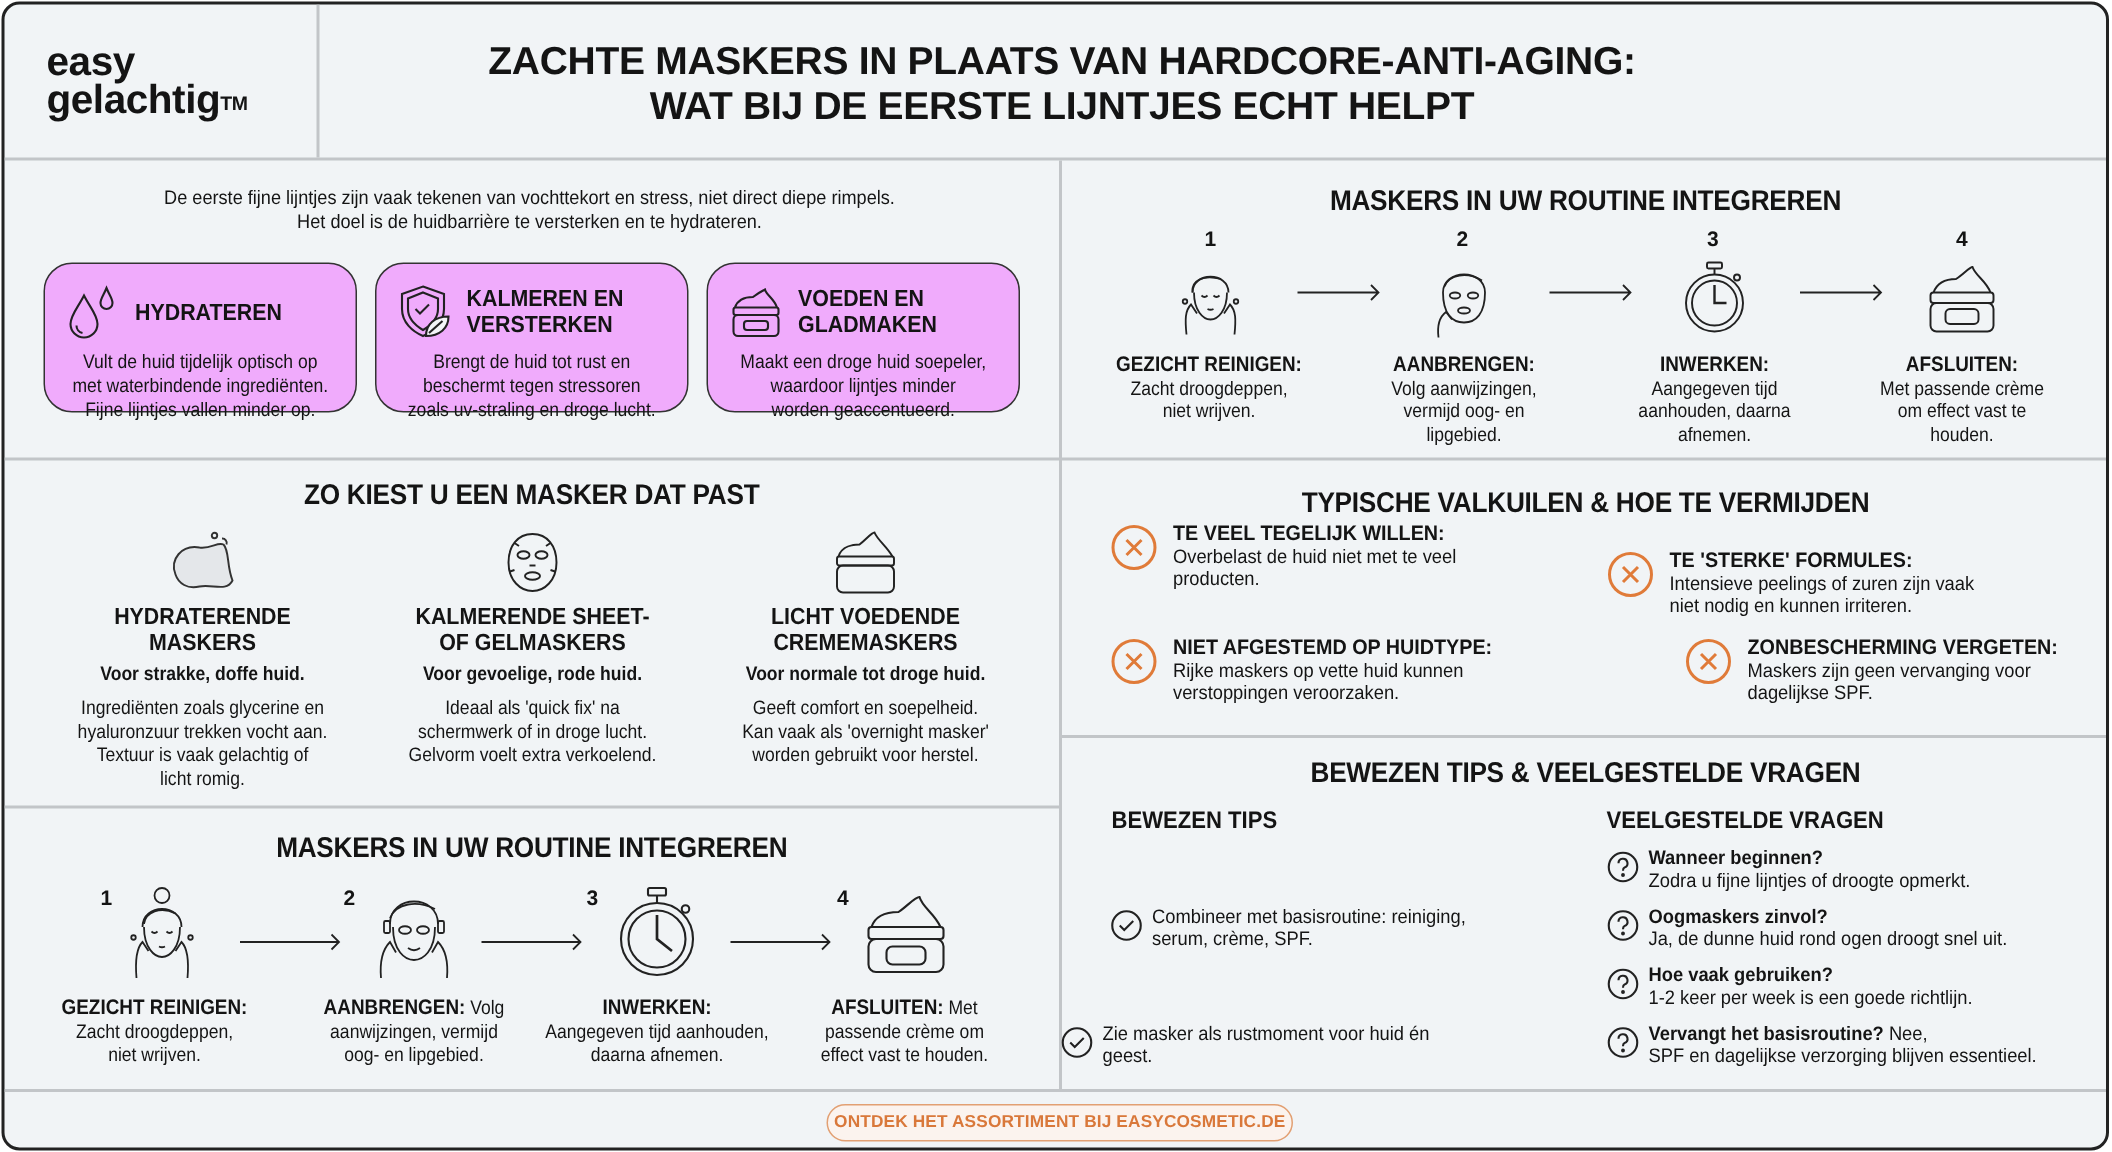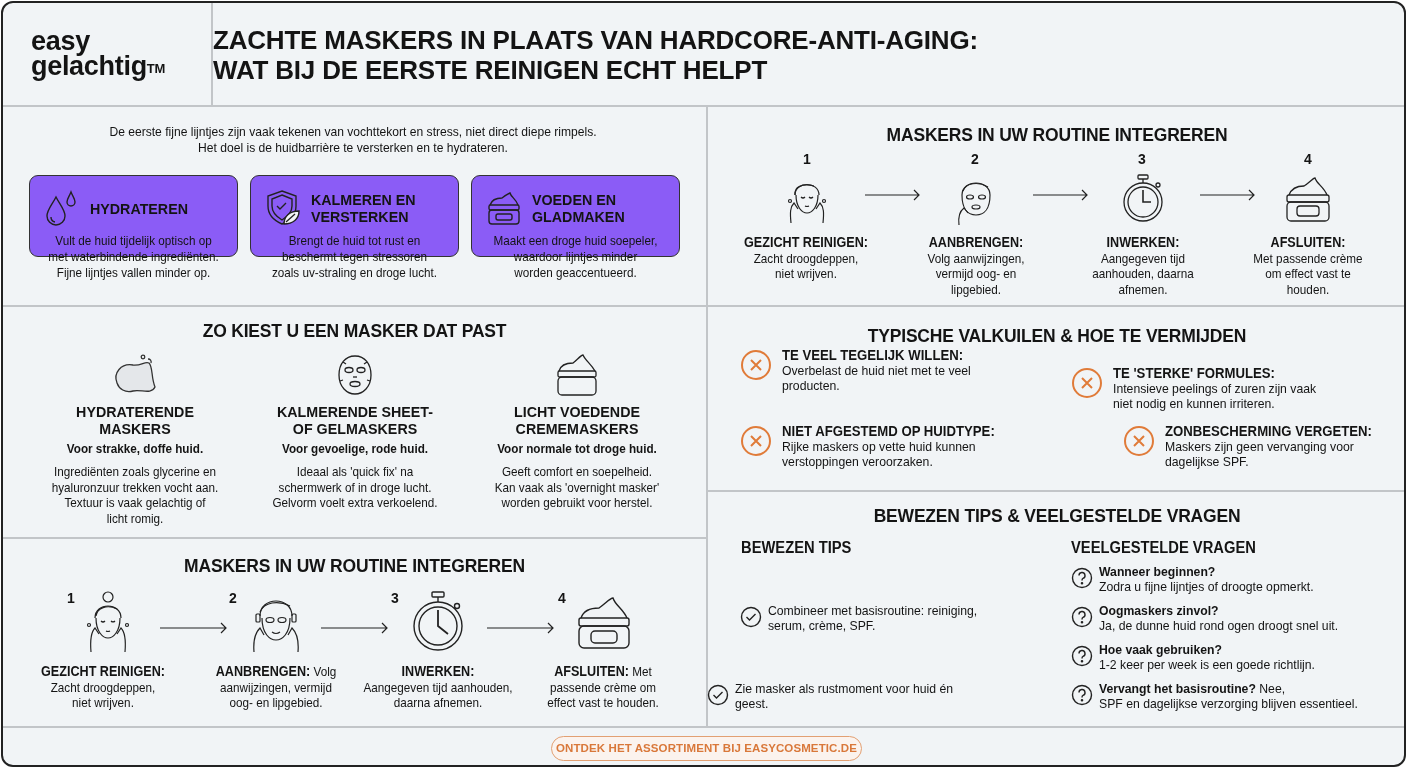--- a/index.html
+++ b/index.html
@@ -2,24 +2,24 @@
 <html><head>
 <meta charset="utf-8">
 <style>
 *{box-sizing:border-box;margin:0;padding:0}
 html,body{width:1408px;height:768px;background:#fff;overflow:hidden}
 body{font-family:"Liberation Sans",sans-serif;color:#141414}
 .frame{position:absolute;left:1px;top:1px;width:1405px;height:766px;background:#f1f4f6;border:2px solid #222;border-radius:12px;overflow:hidden}
 .hline,.vline{position:absolute;background:#c2c5c8}
 .header-logo{position:absolute;left:28px;top:26px;font-weight:700;font-size:27px;line-height:25px;letter-spacing:-0.3px}
 .header-logo sup{font-size:13px;vertical-align:top;position:relative;top:2px}
-.header-title{position:absolute;left:210px;width:990px;top:22px;text-align:left;font-weight:700;font-size:26px;line-height:30px;letter-spacing:-0.2px}
+.header-title{position:absolute;left:210px;width:990px;top:22px;text-align:center;font-weight:700;font-size:26px;line-height:30px;letter-spacing:-0.2px}
 .sec-title{position:absolute;text-align:center;font-weight:700;font-size:19px;letter-spacing:-0.2px;transform:scaleX(0.92)}
 .intro{position:absolute;left:20px;width:660px;top:121px;text-align:center;font-size:13px;line-height:16px;transform:scaleX(0.93)}
-.benefit{position:absolute;top:172px;width:209px;height:82px;border:1.5px solid #333;border-radius:9px;background:#8b5cf6}
+.benefit{position:absolute;top:172px;width:209px;height:100px;border:1.5px solid #333;border-radius:19px;background:#f0abfc}
 .benefit .bhead{position:absolute;left:14px;right:6px;top:12px;height:40px;display:flex;align-items:center}
 .benefit .bicon{width:36px;height:38px;flex:0 0 36px}
 .benefit .btitle{font-weight:700;font-size:15.5px;line-height:17px;margin-left:10px;transform:scaleX(0.92);transform-origin:left}
 .benefit .btext{position:absolute;left:2px;right:2px;top:57px;text-align:center;font-size:13px;line-height:16px;transform:scaleX(0.9)}
 .mask{position:absolute;top:350px;width:200px;text-align:center}
 .mask .micon{height:44px;display:flex;justify-content:center}
 .mask .mtitle{margin-top:6px;font-weight:700;font-size:15.5px;line-height:17px;transform:scaleX(0.92)}
 .mask .msub{margin-top:4px;font-weight:700;font-size:13px;line-height:16px;transform:scaleX(0.9)}
 .mask .mtext{margin-top:7px;font-size:13px;line-height:15.5px;transform:scaleX(0.9)}
 .step{position:absolute;text-align:center}
@@ -52,21 +52,21 @@
   <div class="hline" style="left:0;top:534px;width:703px;height:1.5px"></div>
   <div class="hline" style="left:703px;top:487px;width:702px;height:1.5px"></div>
   <div class="hline" style="left:0;top:723px;width:1405px;height:1.5px"></div>
 
   <div class="header-logo">
     <div>easy</div>
     <div><span>gelachtig</span><sup>TM</sup></div>
   </div>
   <div class="header-title">
     <div>ZACHTE MASKERS IN PLAATS VAN HARDCORE-ANTI-AGING:</div>
-    <div>WAT BIJ DE EERSTE REINIGEN ECHT HELPT</div>
+    <div>WAT BIJ DE EERSTE LIJNTJES ECHT HELPT</div>
   </div>
 
   <div class="intro">
     <div>De eerste fijne lijntjes zijn vaak tekenen van vochttekort en stress, niet direct diepe rimpels.</div>
     <div>Het doel is de huidbarrière te versterken en te hydrateren.</div>
   </div>
 
   <div class="benefit" style="left:26px">
     <div class="bhead">
       <svg class="bicon" viewBox="0 0 36 38" fill="none" stroke="#222" stroke-width="1.4">

